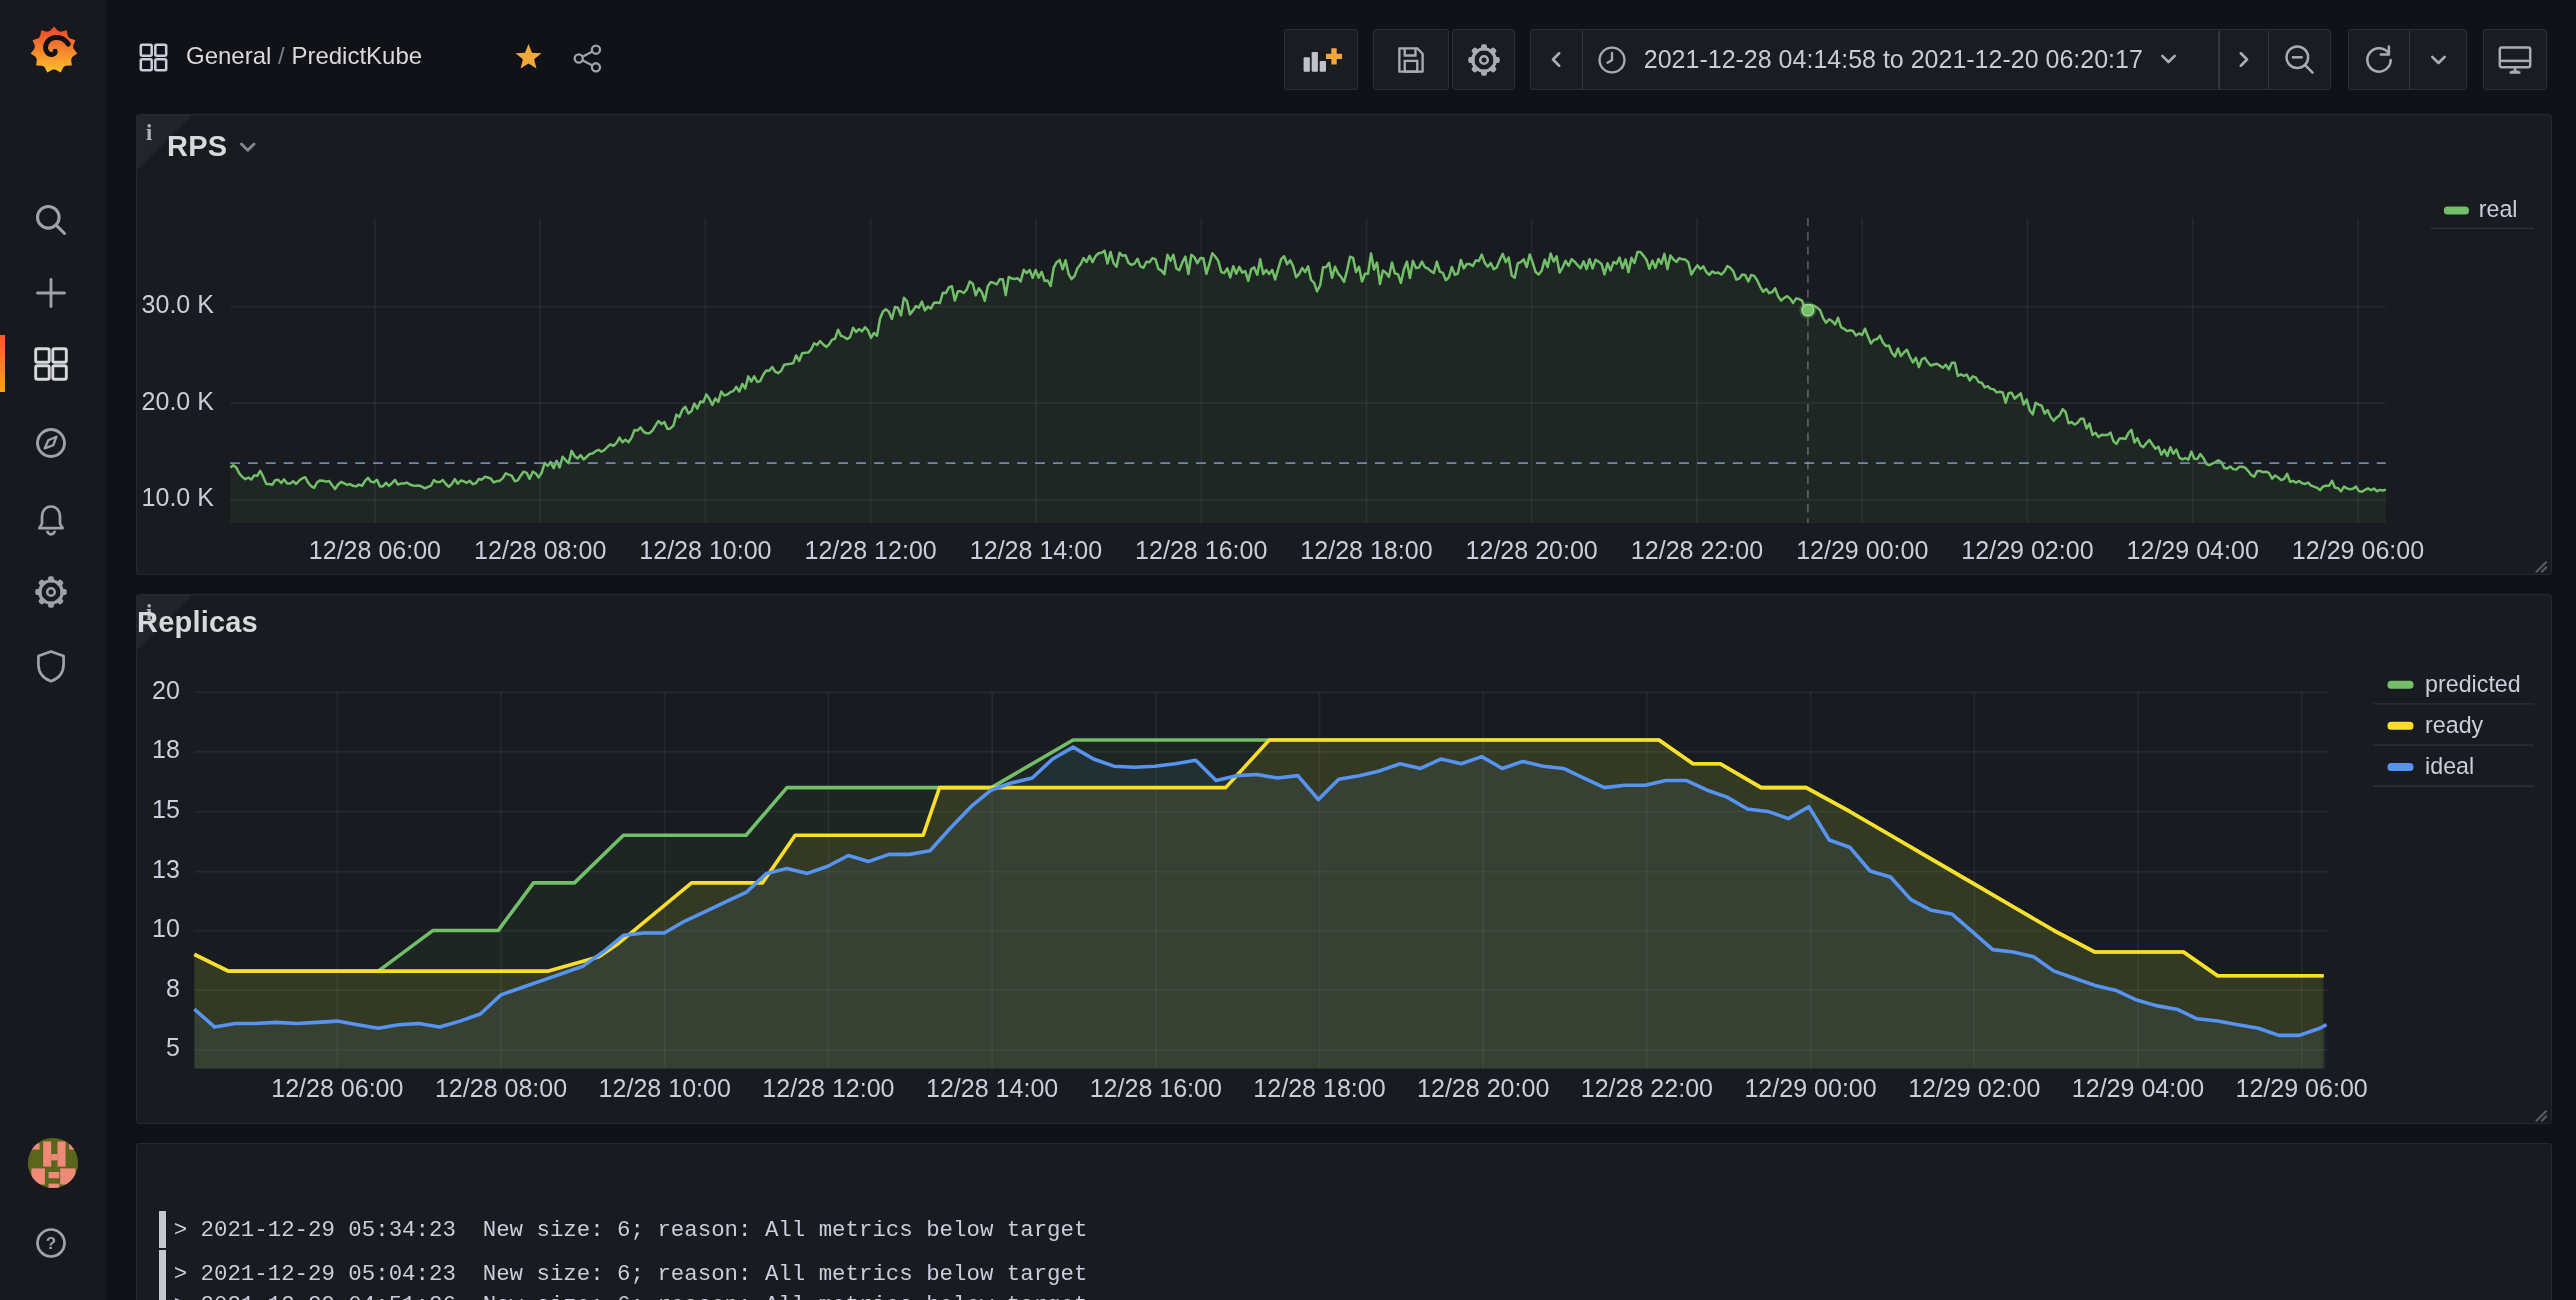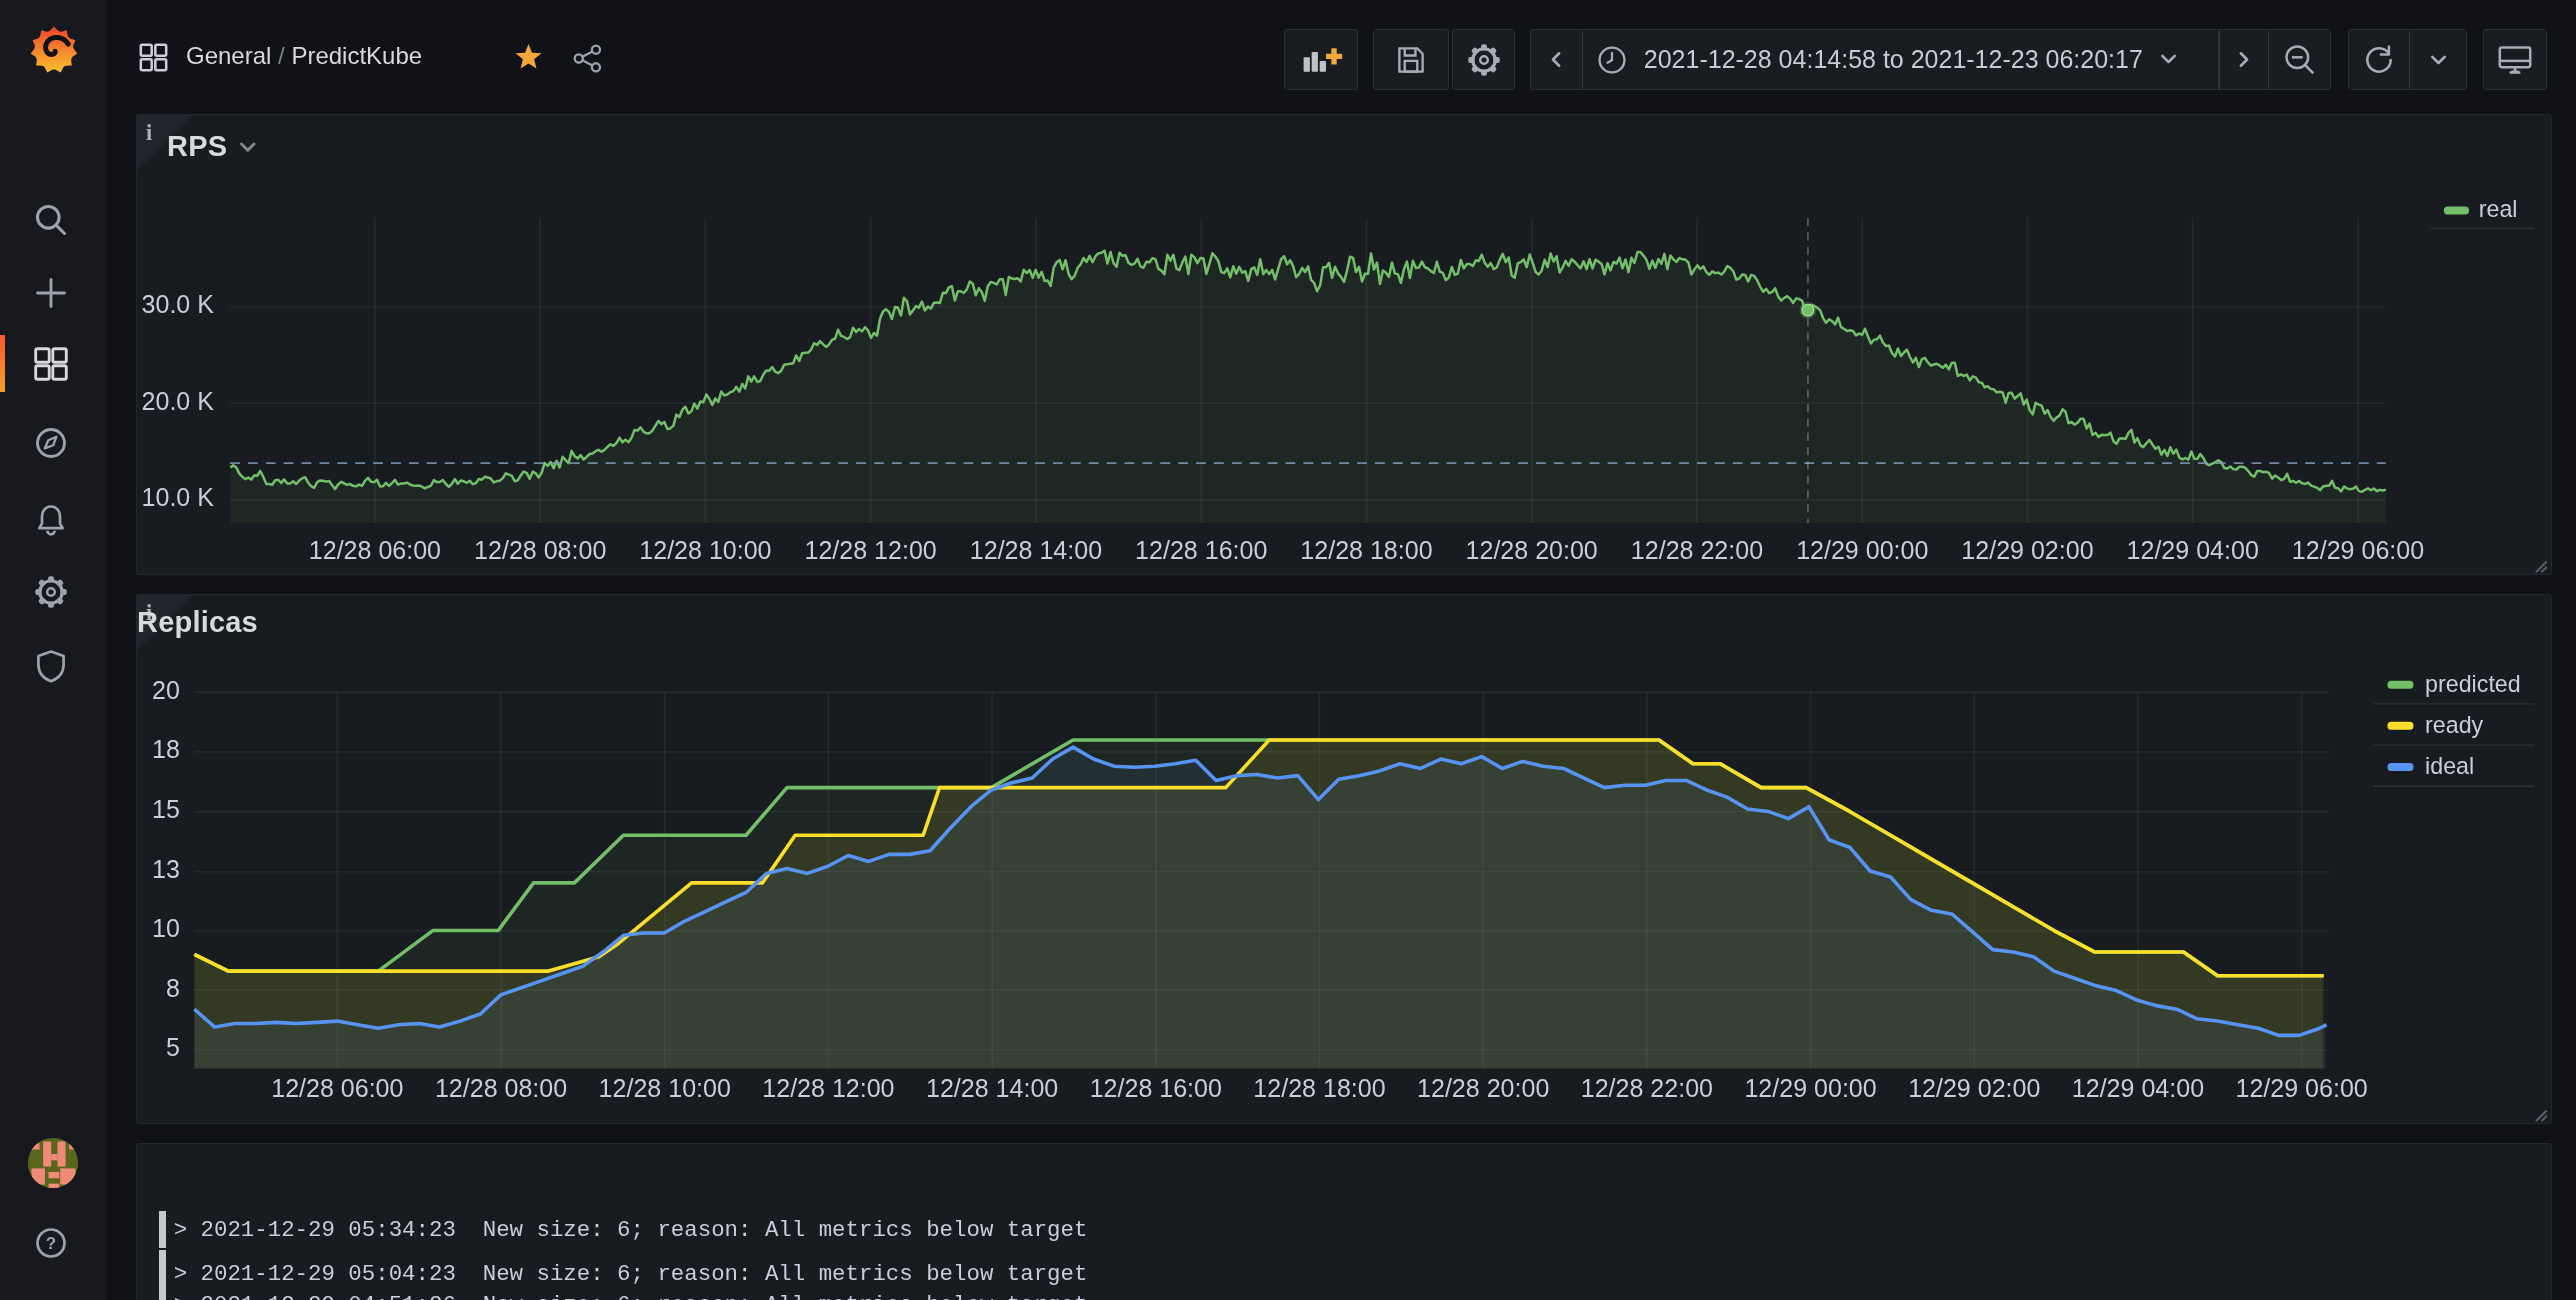--- a/index.html
+++ b/index.html
@@ -136,21 +136,21 @@
       <svg width="23" height="23" viewBox="0 0 26 26" style="">
         <path d="M16,6 L9,13 L16,20" fill="none" stroke="#a8acb5" stroke-width="3" stroke-linecap="round" stroke-linejoin="round"></path>
       </svg>
     </div>
     <div style="width:1.3px;height:58px;background:#34373e"></div>
     <div style="flex:1;display:flex;align-items:center;padding-left:12.5px">
       <svg width="32" height="32" viewBox="0 0 36 36" style="">
         <circle cx="18" cy="18" r="14" fill="none" stroke="#a8acb5" stroke-width="2.6"></circle>
         <path d="M18,10 L18,18 L13,21" fill="none" stroke="#a8acb5" stroke-width="2.6" stroke-linecap="round"></path>
       </svg>
-      <span style="font-size:25px;font-weight:500;color:#c9cad4;margin-left:16px;white-space:nowrap">2021-12-28 04:14:58 to 2021-12-23 06:20:17</span>
+      <span style="font-size:25px;font-weight:500;color:#c9cad4;margin-left:16px;white-space:nowrap">2021-12-28 04:14:58 to 2021-12-20 06:20:17</span>
       <span style="margin-left:14.3px"><svg width="23" height="23" viewBox="0 0 26 26" style="">
           <path d="M6,10 L13,17 L20,10" fill="none" stroke="#a8acb5" stroke-width="3" stroke-linecap="round" stroke-linejoin="round"></path>
         </svg></span>
     </div>
     <div style="width:1.3px;height:58px;background:#34373e"></div>
     <div style="width:48px;display:flex;justify-content:center">
       <svg width="23" height="23" viewBox="0 0 26 26" style="">
         <path d="M10,6 L17,13 L10,20" fill="none" stroke="#a8acb5" stroke-width="3" stroke-linecap="round" stroke-linejoin="round"></path>
       </svg>
     </div>

